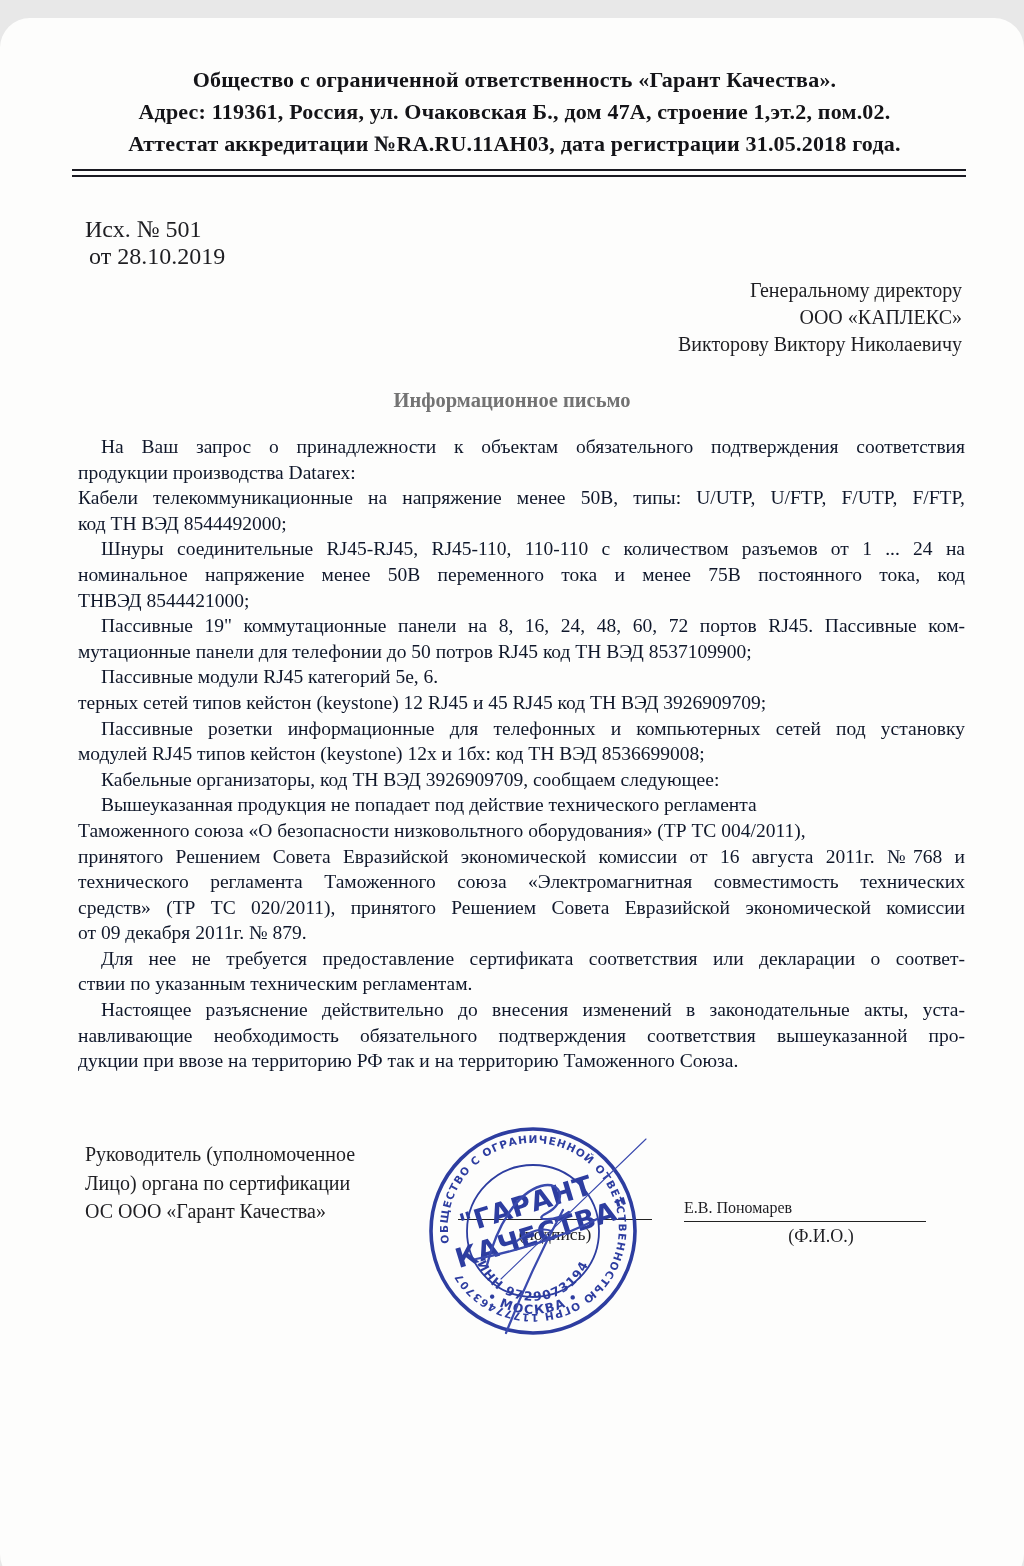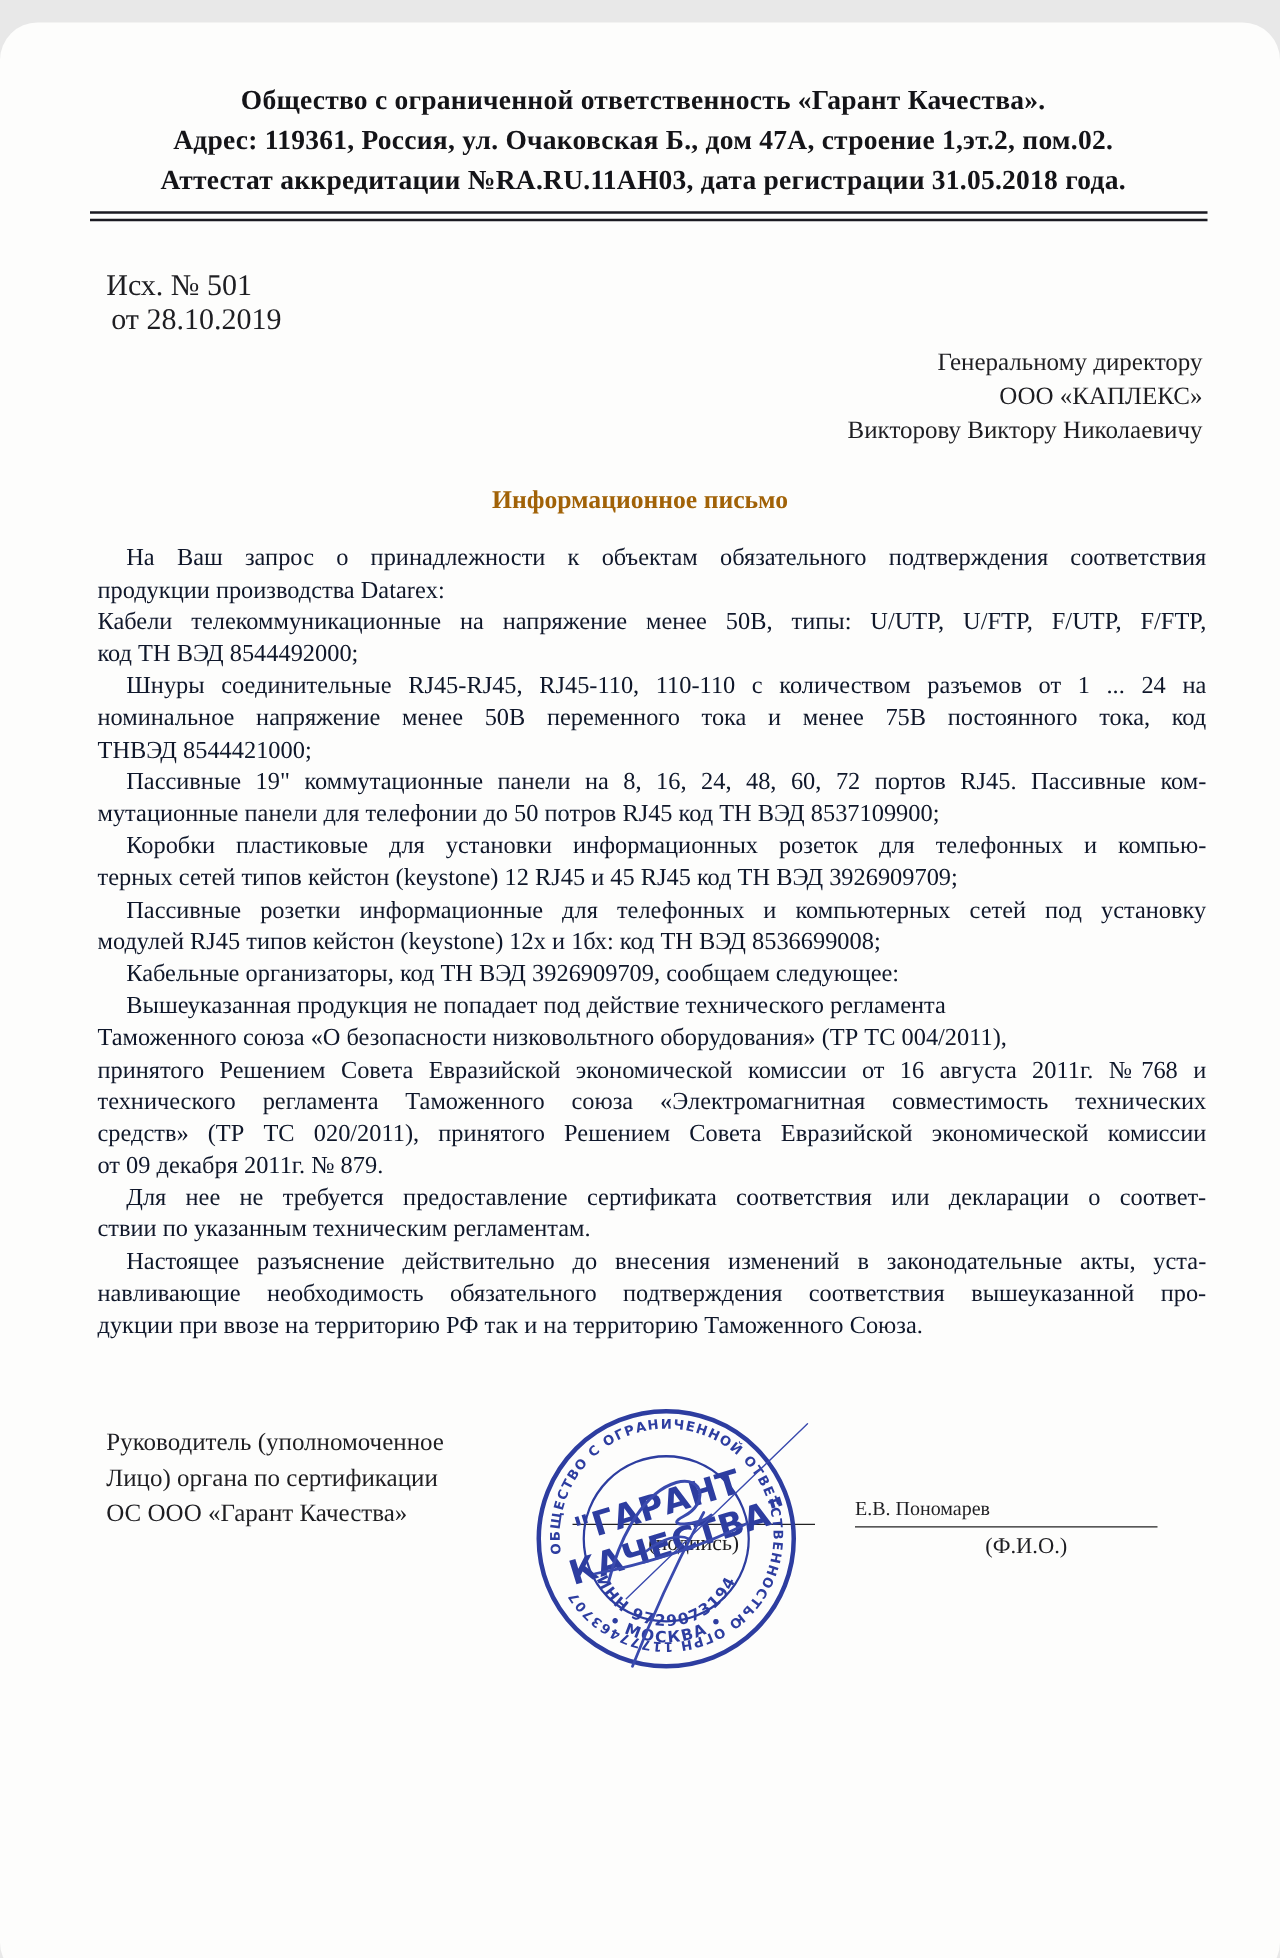--- a/index.html
+++ b/index.html
@@ -44,21 +44,21 @@
     font-size:20px;
     line-height:27px;
   }
   
   .letter-title{
     margin:29px 0 0 0;
     text-align:center;
     font-weight:bold;
     font-size:20.5px;
     line-height:26px;
-    color:#a16207;
+    color:#737373;
   }
   
   .letter-body{
     margin:21px 59px 0 78px;
     font-size:19.5px;
     line-height:25.6px;
     color:#0f172a;
   }
   .bl{white-space:nowrap;}
   .bl.j{
@@ -140,21 +140,21 @@
   <div class="letter-body">
     <div class="bl ind j">На Ваш запрос о принадлежности к объектам обязательного подтверждения соответствия</div>
     <div class="bl">продукции производства Datarex:</div>
     <div class="bl j">Кабели телекоммуникационные на напряжение менее 50В, типы: U/UTP, U/FTP, F/UTP, F/FTP,</div>
     <div class="bl">код ТН ВЭД 8544492000;</div>
     <div class="bl ind j">Шнуры соединительные RJ45-RJ45, RJ45-110, 110-110 с количеством разъемов от 1 ... 24 на</div>
     <div class="bl j">номинальное напряжение менее 50В переменного тока и менее 75В постоянного тока, код</div>
     <div class="bl">ТНВЭД 8544421000;</div>
     <div class="bl ind j">Пассивные 19" коммутационные панели на 8, 16, 24, 48, 60, 72 портов RJ45. Пассивные ком-</div>
     <div class="bl">мутационные панели для телефонии до 50 потров RJ45 код ТН ВЭД 8537109900;</div>
-    <div class="bl ind j">Коробки пластиковые для установки информационных розеток для телефонных и компью-</div>
+    <div class="bl ind">Пассивные модули RJ45 категорий 5е, 6.</div>
     <div class="bl">терных сетей типов кейстон (keystone) 12 RJ45 и 45 RJ45 код ТН ВЭД 3926909709;</div>
     <div class="bl ind j">Пассивные розетки информационные для телефонных и компьютерных сетей под установку</div>
     <div class="bl">модулей RJ45 типов кейстон (keystone) 12х и 1бх: код ТН ВЭД 8536699008;</div>
     <div class="bl ind">Кабельные организаторы, код ТН ВЭД 3926909709, сообщаем следующее:</div>
     <div class="bl ind">Вышеуказанная продукция не попадает под действие технического регламента</div>
     <div class="bl">Таможенного союза «О безопасности низковольтного оборудования» (ТР ТС 004/2011),</div>
     <div class="bl j">принятого Решением Совета Евразийской экономической комиссии от 16 августа 2011г. №768 и</div>
     <div class="bl j">технического регламента Таможенного союза «Электромагнитная совместимость технических</div>
     <div class="bl j">средств» (ТР ТС 020/2011), принятого Решением Совета Евразийской экономической комиссии</div>
     <div class="bl">от 09 декабря 2011г. № 879.</div>

